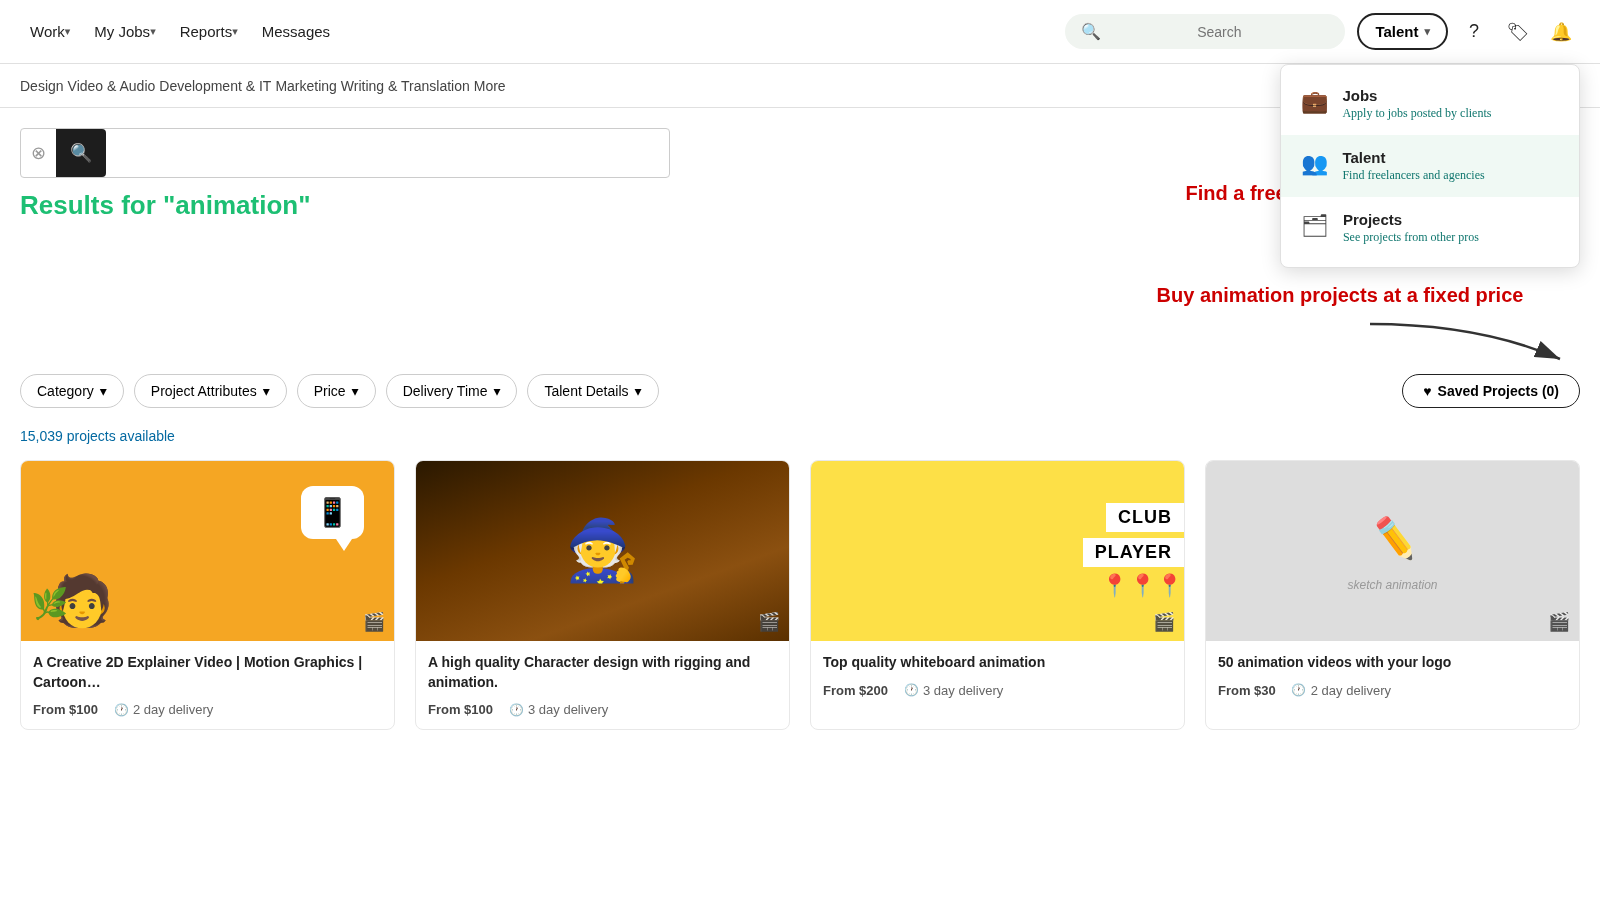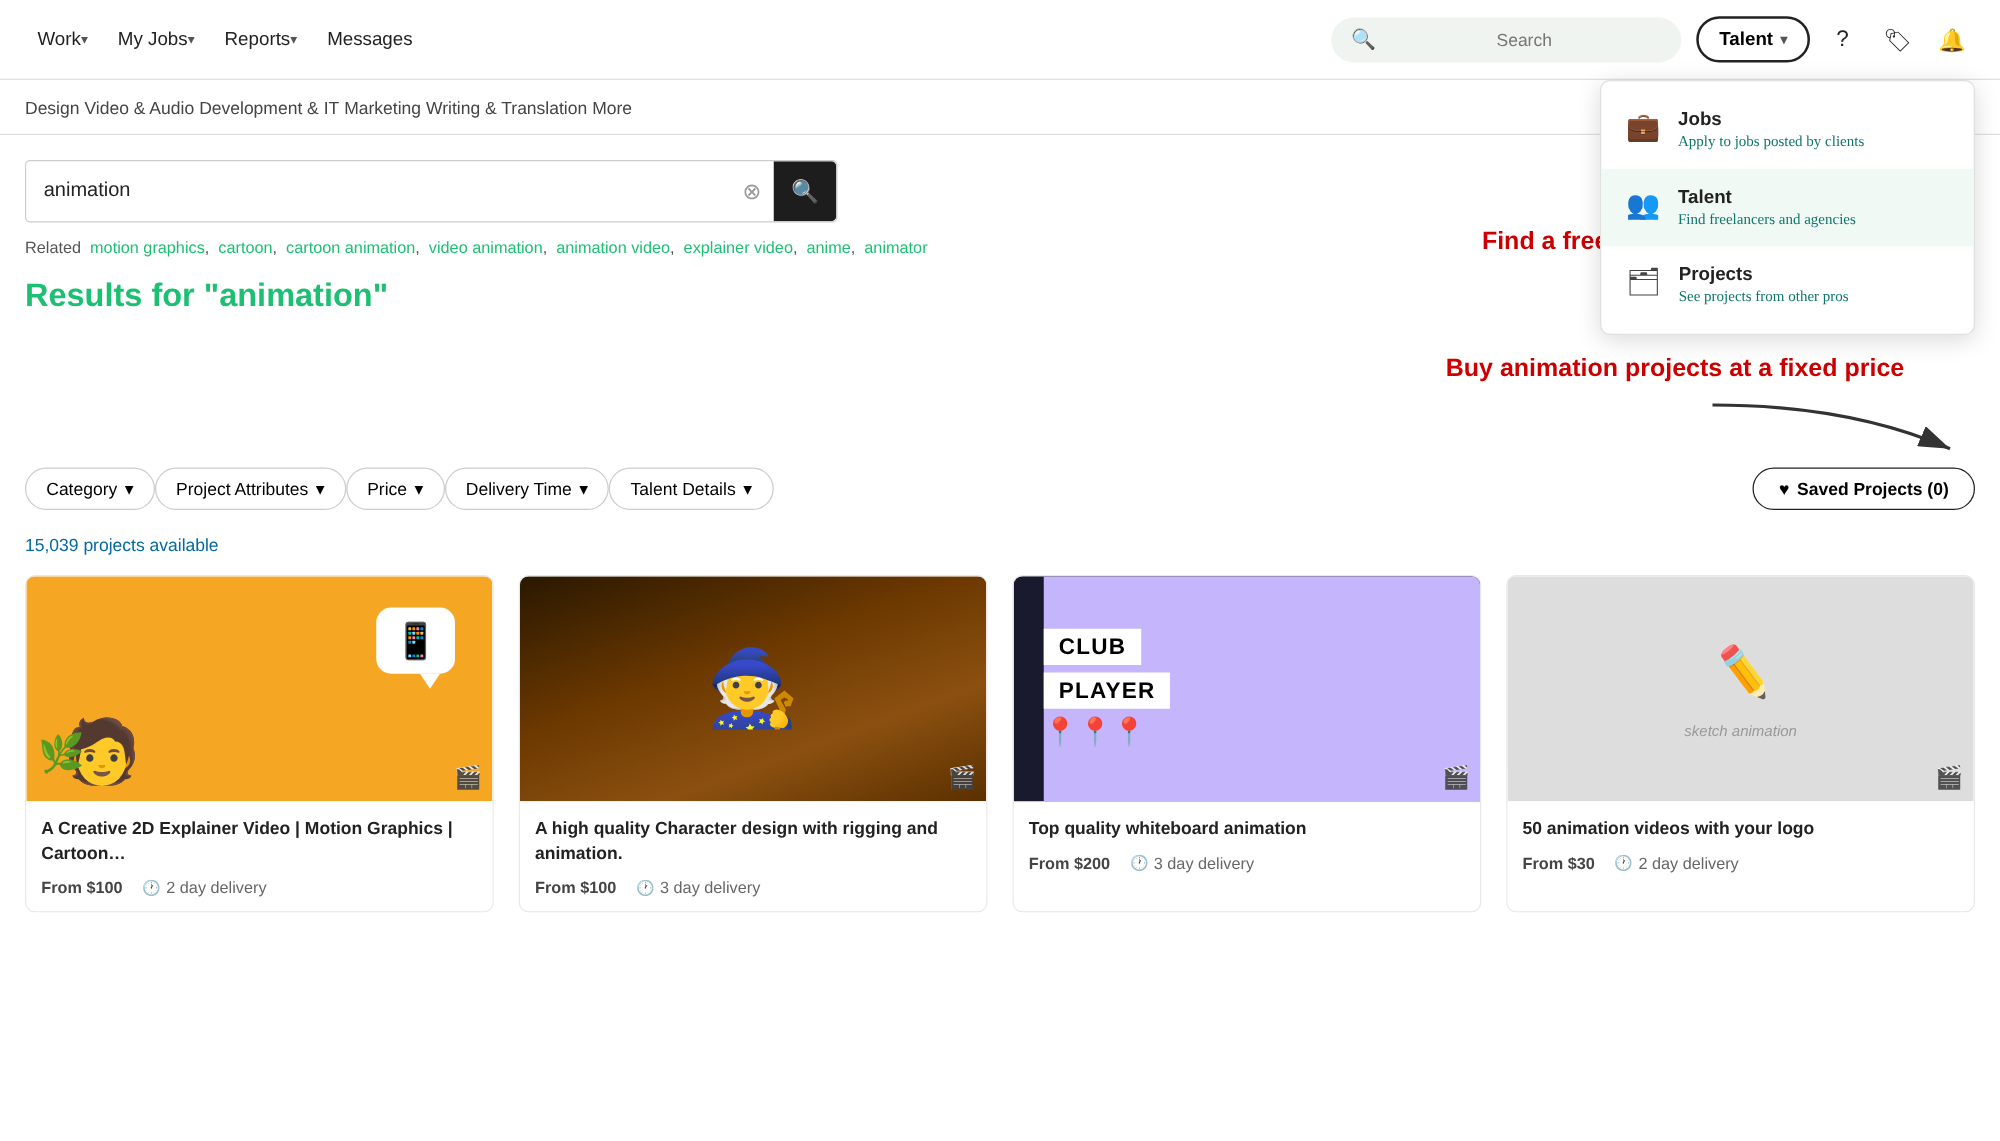--- a/index.html
+++ b/index.html
@@ -154,20 +154,21 @@
       font-size: 22px;
       font-weight: 800;
       color: #cc0000;
       line-height: 1.3;
     }
 
     
     .filters-row {
       display: flex;
       align-items: center;
+      gap: 10px;
       margin-bottom: 20px;
       flex-wrap: wrap;
       justify-content: space-between;
     }
     .filter-btn {
       display: flex;
       align-items: center;
       gap: 6px;
       border: 1px solid #ccc;
       border-radius: 24px;
@@ -283,22 +284,22 @@
       color: #222;
       margin-bottom: 2px;
     }
     .dropdown-item-sub {
       font-size: 12px;
       color: #0f766e;
       font-family: Liberation Serif, serif;
     }
     .map-art {
       width: 100%; height: 100%;
-      background: #c4b5fd;
-      display: flex; flex-direction: column; align-items: flex-start; justify-content: center; gap: 6px; margin-left: 24px;
+      background: #fde047;
+      display: flex; flex-direction: column; align-items: flex-end; justify-content: center; gap: 6px;
     }
     .map-label {
       background: #fff; color: #000; font-weight: 900; font-size: 18px; padding: 4px 12px; letter-spacing: 1px;
     }
     .map-dots {
       font-size: 22px;
     }
     .sketch-art {
       width: 100%; height: 100%;
       background: #ddd;
@@ -379,41 +380,29 @@
   <span class="cat-item">Video &amp; Audio</span>
   <span class="cat-item">Development &amp; IT</span>
   <span class="cat-item">Marketing</span>
   <span class="cat-item">Writing &amp; Translation</span>
   <span class="cat-item">More</span>
 </nav>
 
 <main class="main">
 
   <div class="search-box-row">
-    <input class="search-box-input" type="text" value="animation" style="">
     <span class="search-box-clear">⊗</span>
     <button class="search-box-btn">
       <span>🔍</span>
     </button>
   </div>
 
   <div style="display:flex; gap:0; margin-bottom:10px;">
     <div style="flex:1;">
 
-      <div class="related">
-        <span>Related</span>&nbsp;
-        <a>motion graphics</a>,&nbsp;
-        <a>cartoon</a>,&nbsp;
-        <a>cartoon animation</a>,&nbsp;
-        <a>video animation</a>,&nbsp;
-        <a>animation video</a>,&nbsp;
-        <a>explainer video</a>,&nbsp;
-        <a>anime</a>,&nbsp;
-        <a>animator</a>
-      </div>
 
       <div class="results-heading">Results for "animation"</div>
     </div>
     <div style="width:480px; position:relative; display:flex; flex-direction:column; gap:10px;">
       <div style="text-align:center; margin-top:-10px;">
         <div class="callout-text" style="font-size:20px; font-weight:900; color:#cc0000;">Find a freelance animator to hire</div>
 
         <div style="display:flex; align-items:center; justify-content:flex-end; margin-top:6px;">
           <svg width="220" height="40">
             <defs>

